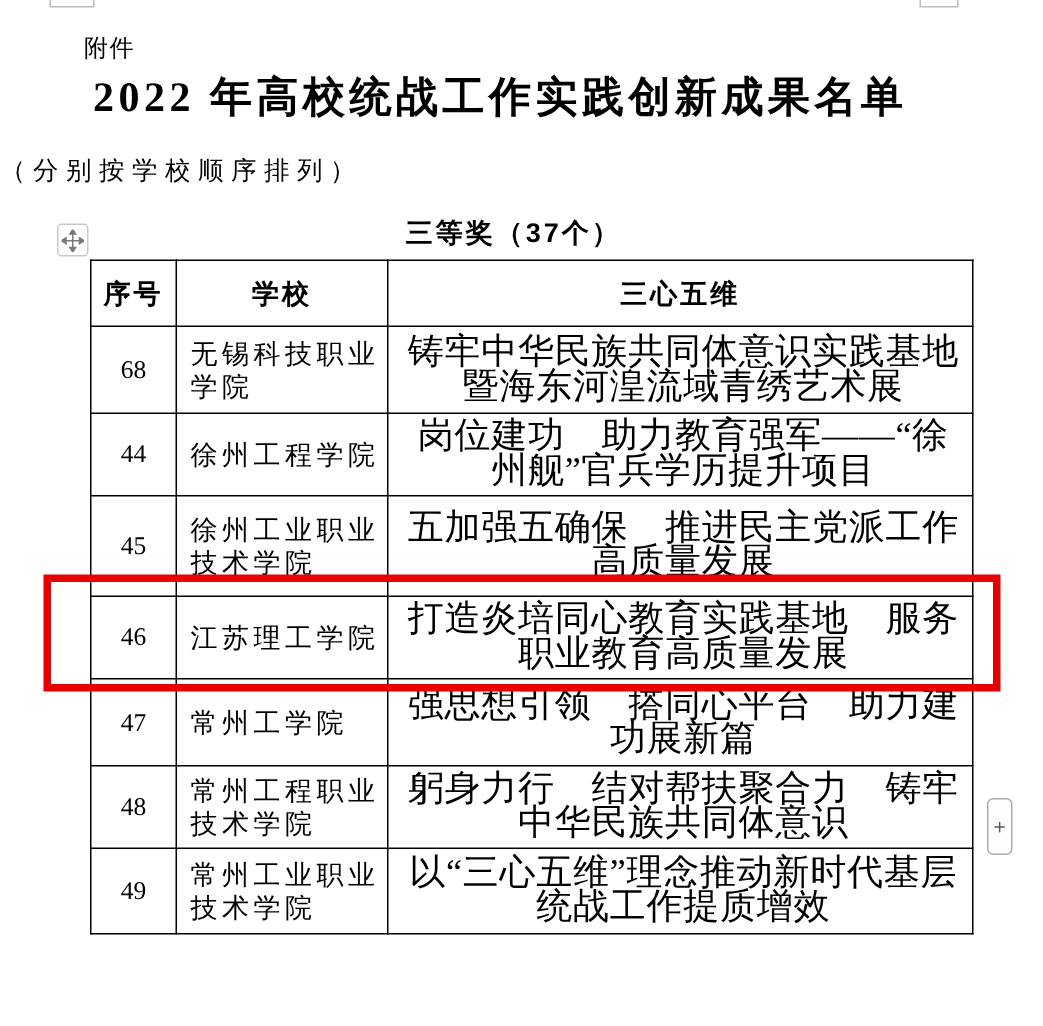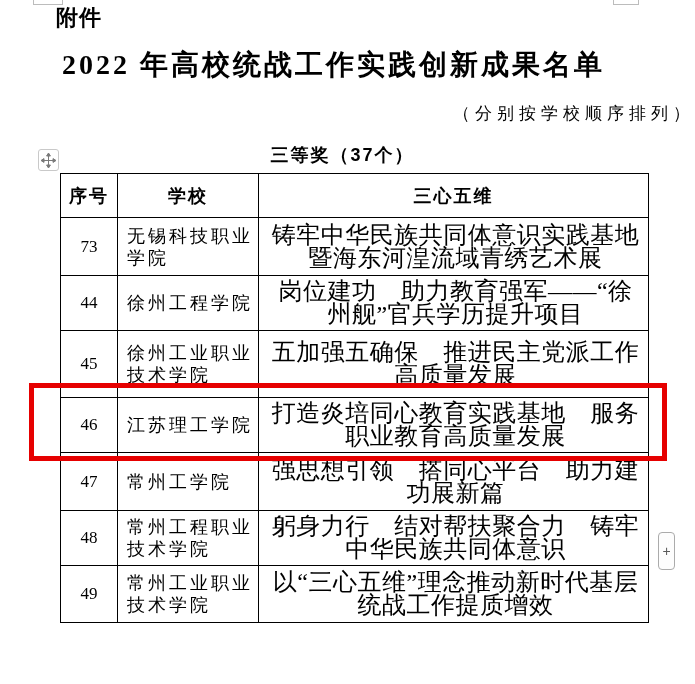--- a/index.html
+++ b/index.html
@@ -19,40 +19,40 @@
     height: 15px;
     background: #fff;
     border: 1px solid #bcbcbc;
     box-sizing: border-box;
   }
   .partial-box.left  { left: 33px;  width: 30px; }
   .partial-box.right { left: 613px; width: 26px; }
 
   .attachment {
     position: absolute;
-    left: 56px; top: 3px;
+    left: 56px; top: 22px;
     font-family: "Liberation Sans", sans-serif;
-    font-weight: bold;
-    font-size: 22px;
+    font-weight: normal;
+    font-size: 16px;
     letter-spacing: 1px;
   }
   .title {
     position: absolute;
     left: 0; right: 0; top: 46px;
     text-align: center;
     transform: translateX(-14px);
     font-weight: bold;
     font-size: 28px;
     letter-spacing: 3px;
     font-family: "Liberation Serif", serif;
   }
   .subtitle {
     position: absolute;
     left: 0; right: 0; top: 102px;
-    text-align: right;
+    text-align: left;
     font-size: 17px;
     letter-spacing: 5px;
     font-family: "Liberation Serif", serif;
   }
   .section-heading {
     position: absolute;
     left: 0; right: 0; top: 143px;
     text-align: center;
     transform: translateX(-5px);
     font-family: "Liberation Sans", sans-serif;
@@ -190,21 +190,21 @@
         <col class="c-school">
         <col class="c-result">
       </colgroup>
     <tbody>
         <tr class="hdr">
       <th>序号</th>
       <th>学校</th>
       <th>三心五维</th>
     </tr>
     <tr class="r42">
-      <td class="no">73</td>
+      <td class="no">68</td>
       <td class="school">无锡科技职业学院</td>
       <td class="result">铸牢中华民族共同体意识实践基地暨海东河湟流域青绣艺术展</td>
     </tr>
     <tr class="r44">
       <td class="no">44</td>
       <td class="school">徐州工程学院</td>
       <td class="result">岗位建功　助力教育强军——“徐州舰”官兵学历提升项目</td>
     </tr>
     <tr class="r45">
       <td class="no">45</td>

